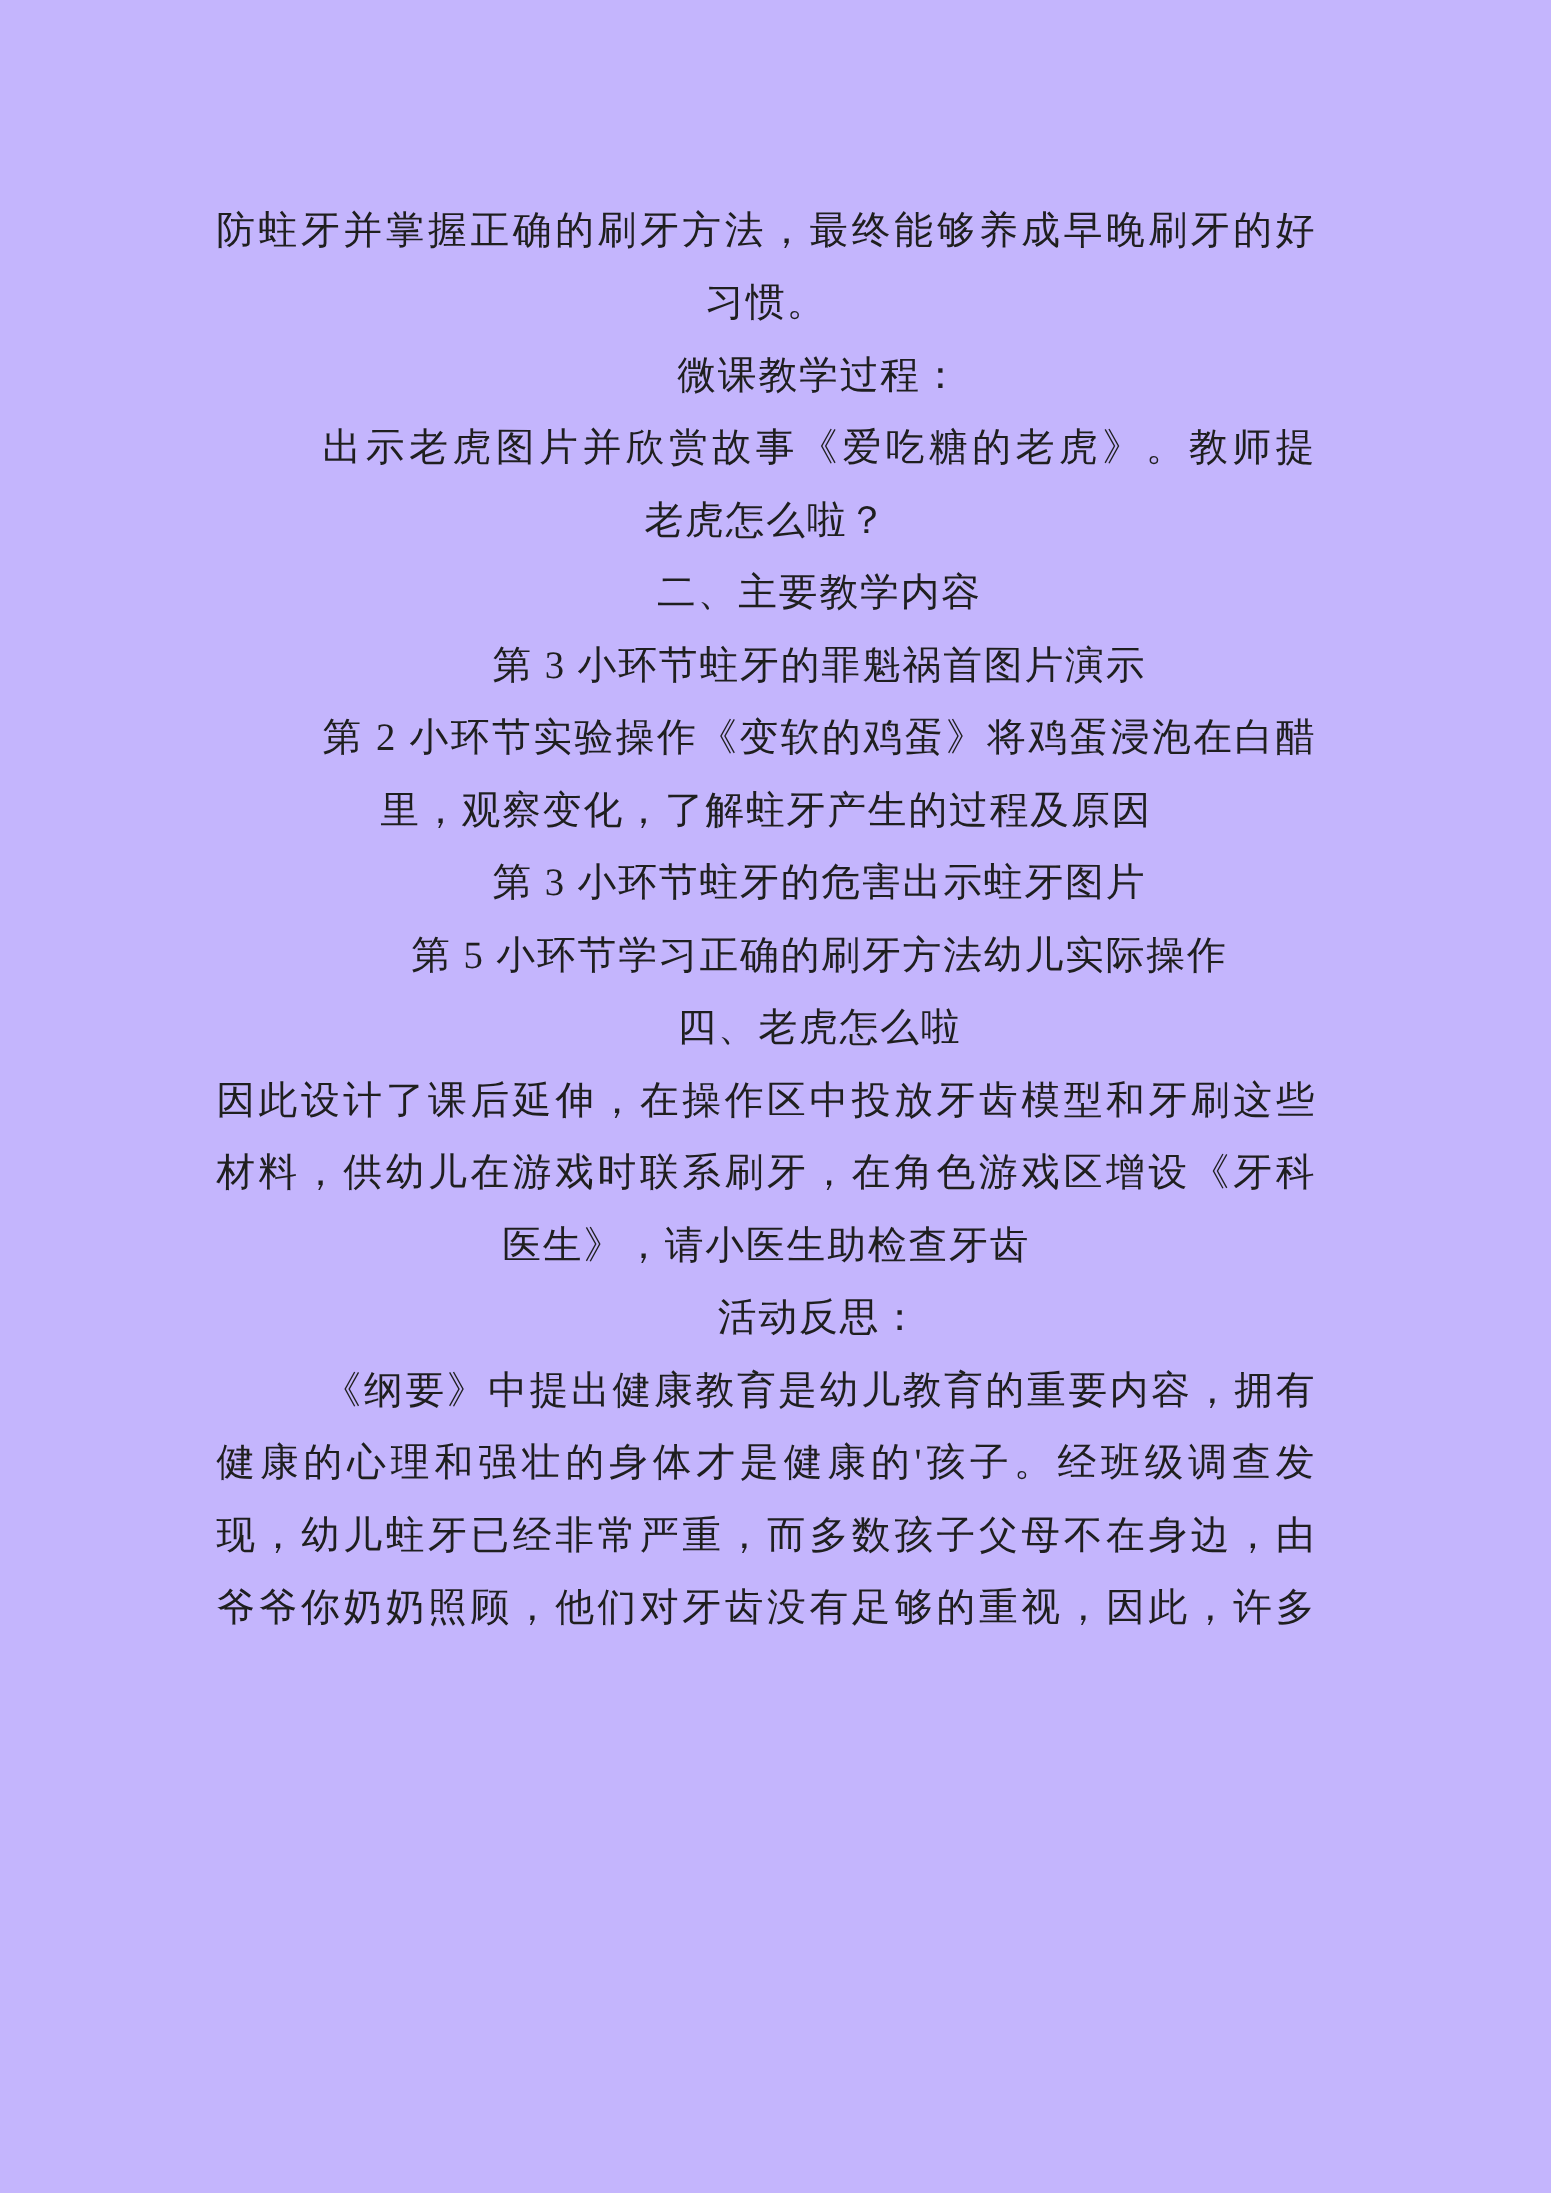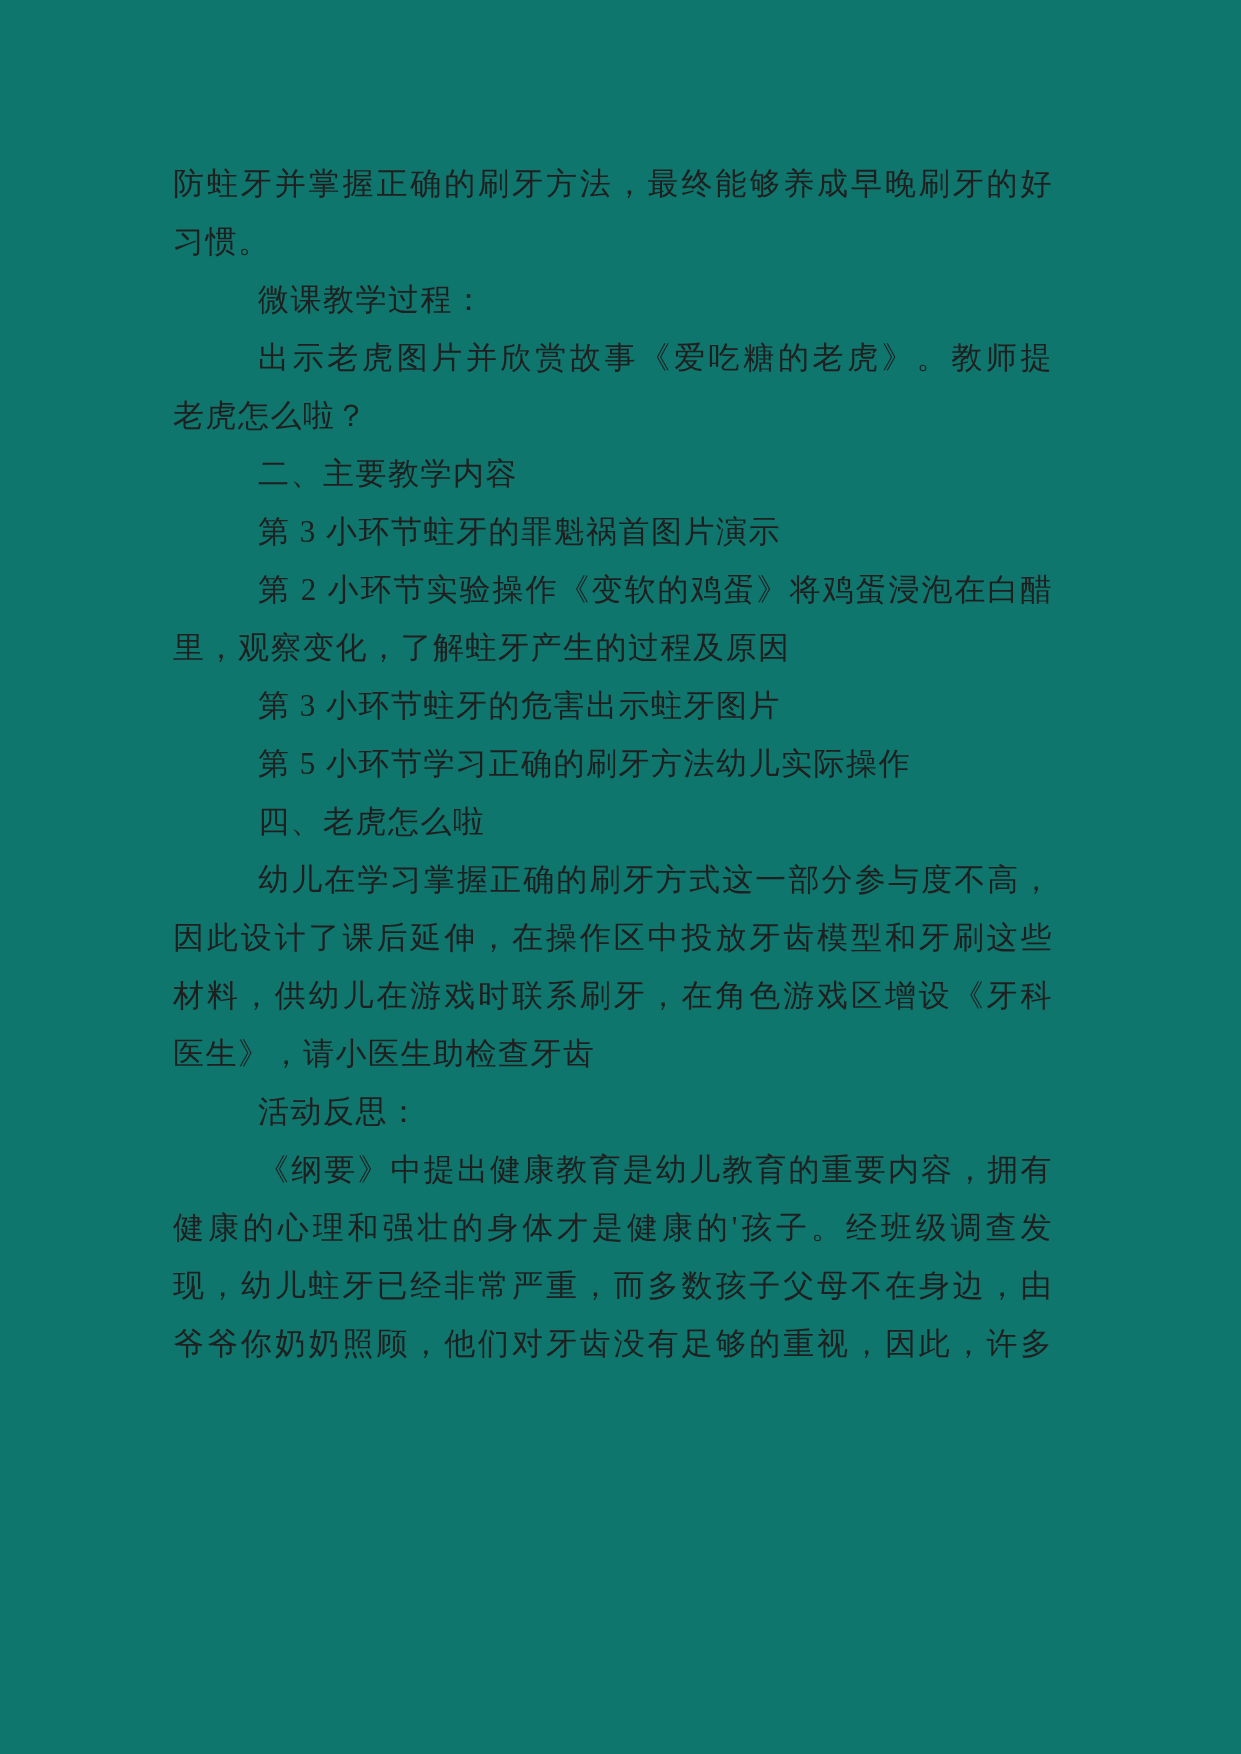--- a/index.html
+++ b/index.html
@@ -4,39 +4,39 @@
 <style>
   html, body {
     margin: 0;
     padding: 0;
     background: #ffffff;
   }
   .page {
     position: relative;
     width: 1241px;
     height: 1754px;
-    background: #0f766e;
+    background: #c4b5fd;
     overflow: hidden;
   }
   .textblock {
     position: absolute;
     left: 173px;
     top: 155px;
     width: 880px;
     font-family: "Liberation Serif", "DejaVu Serif", serif;
     font-size: 31px;
     font-weight: 400;
     color: #1f1f1f;
     letter-spacing: 1.5px;
   }
   .line {
     height: 58px;
     line-height: 58px;
     white-space: nowrap;
-    text-align: left;
+    text-align: center;
   }
   .line.indent {
     padding-left: 85px;
   }
   .line.full {
     white-space: normal;
     overflow: hidden;
     text-align: justify;
     text-align-last: justify;
   }
@@ -51,21 +51,20 @@
       <div class="line indent">微课教学过程：</div>
       <div class="line indent full">出示老虎图片并欣赏故事《爱吃糖的老虎》。教师提问：</div>
       <div class="line">老虎怎么啦？</div>
       <div class="line indent">二、主要教学内容</div>
       <div class="line indent">第 3 小环节蛀牙的罪魁祸首图片演示</div>
       <div class="line indent full">第 2 小环节实验操作《变软的鸡蛋》将鸡蛋浸泡在白醋</div>
       <div class="line">里，观察变化，了解蛀牙产生的过程及原因</div>
       <div class="line indent">第 3 小环节蛀牙的危害出示蛀牙图片</div>
       <div class="line indent">第 5 小环节学习正确的刷牙方法幼儿实际操作</div>
       <div class="line indent">四、老虎怎么啦</div>
-      <div class="line indent full">幼儿在学习掌握正确的刷牙方式这一部分参与度不高，</div>
       <div class="line full">因此设计了课后延伸，在操作区中投放牙齿模型和牙刷这些</div>
       <div class="line full">材料，供幼儿在游戏时联系刷牙，在角色游戏区增设《牙科</div>
       <div class="line">医生》，请小医生助检查牙齿</div>
       <div class="line indent">活动反思：</div>
       <div class="line indent full">《纲要》中提出健康教育是幼儿教育的重要内容，拥有</div>
       <div class="line full">健康的心理和强壮的身体才是健康的'孩子。经班级调查发</div>
       <div class="line full">现，幼儿蛀牙已经非常严重，而多数孩子父母不在身边，由</div>
       <div class="line full">爷爷你奶奶照顾，他们对牙齿没有足够的重视，因此，许多</div>
     </div>
 </div>

